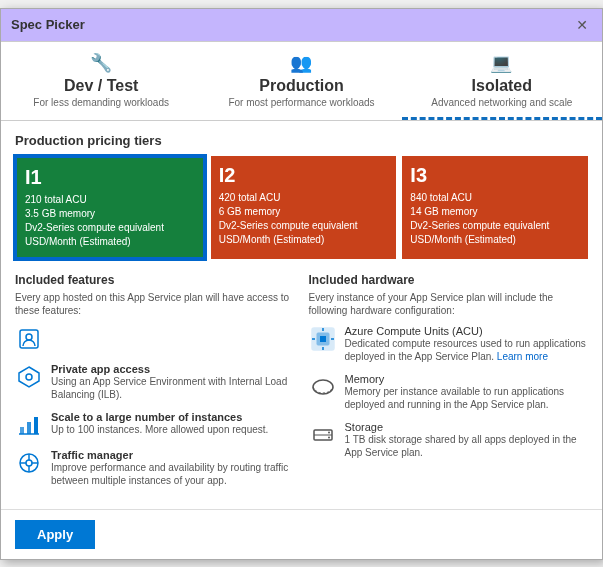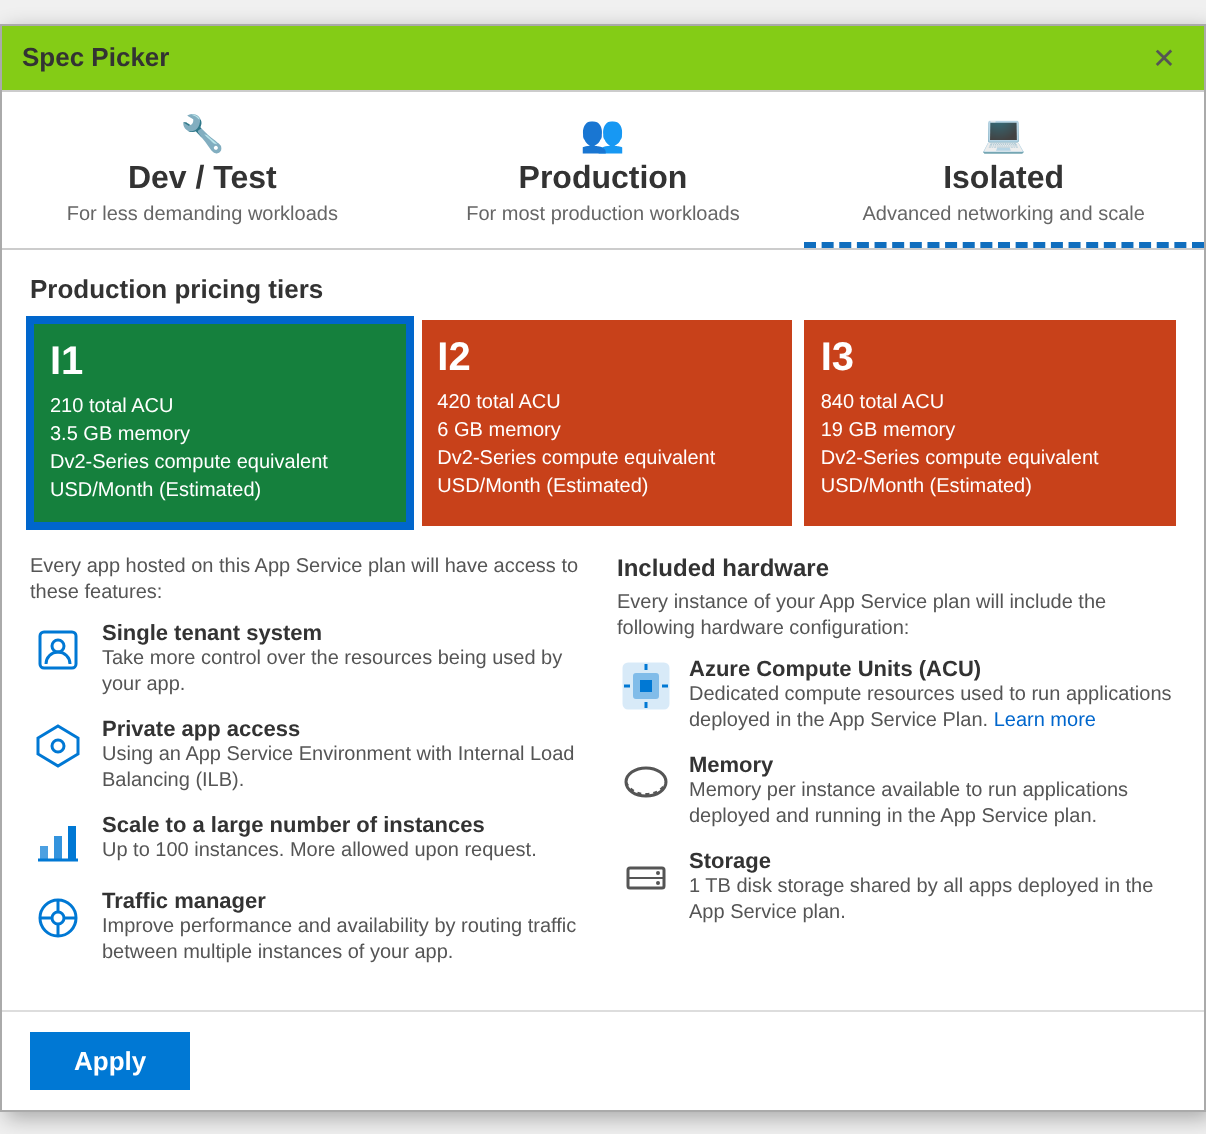--- a/index.html
+++ b/index.html
@@ -4,21 +4,21 @@
   <style>
     * { box-sizing: border-box; margin: 0; padding: 0; font-family: 'Segoe UI', Arial, sans-serif; }
     body { background: #f0f0f0; display: flex; justify-content: center; align-items: center; min-height: 100vh; }
     .dialog {
       width: 603px;
       background: #fff;
       border: 1px solid #aaa;
       box-shadow: 3px 3px 10px rgba(0,0,0,0.3);
     }
     .title-bar {
-      background: #84cc16;
+      background: #c4b5fd;
       border-bottom: 1px solid #ccc;
       padding: 6px 10px;
       display: flex;
       justify-content: space-between;
       align-items: center;
     }
     .title-bar-text {
       font-size: 13px;
       font-weight: 600;
       color: #333;
@@ -161,21 +161,21 @@
       width: 28px;
       height: 28px;
       flex-shrink: 0;
       display: flex;
       align-items: center;
       justify-content: center;
       font-size: 14px;
     }
     .hardware-text .hardware-name {
       font-size: 11px;
-      font-weight: 700;
+      font-weight: 400;
       color: #333;
     }
     .hardware-text .hardware-desc {
       font-size: 10px;
       color: #555;
       line-height: 1.3;
     }
     .hardware-text .learn-more {
       color: #0066cc;
       text-decoration: none;
@@ -207,21 +207,21 @@
 
   <div class="tabs">
     <div class="tab">
       <span class="tab-icon">🔧</span>
       <span class="tab-label">Dev / Test</span><br>
       <span class="tab-sublabel">For less demanding workloads</span>
     </div>
     <div class="tab">
       <span class="tab-icon">👥</span>
       <span class="tab-label">Production</span><br>
-      <span class="tab-sublabel">For most production workloads</span>
+      <span class="tab-sublabel">For most performance workloads</span>
     </div>
     <div class="tab active tab-isolated">
       <span class="tab-icon">💻</span>
       <span class="tab-label">Isolated</span><br>
       <span class="tab-sublabel">Advanced networking and scale</span>
     </div>
   </div>
 
   <div class="content">
     <div class="section-title">Production pricing tiers</div>
@@ -242,43 +242,40 @@
           <span>420 total ACU</span><br>
           <span>6 GB memory</span><br>
           <span>Dv2-Series compute equivalent</span><br>
           <span>USD/Month (Estimated)</span>
         </div>
       </div>
       <div class="tier">
         <span class="tier-id">I3</span>
         <div class="tier-info">
           <span>840 total ACU</span><br>
-          <span>19 GB memory</span><br>
+          <span>14 GB memory</span><br>
           <span>Dv2-Series compute equivalent</span><br>
           <span>USD/Month (Estimated)</span>
         </div>
       </div>
     </div>
 
     <div class="two-col">
 
       <div class="col">
+        <div class="col-title">Included features</div>
         <div class="col-subtitle">Every app hosted on this App Service plan will have access to these features:</div>
 
         <div class="feature-item">
           <div class="feature-icon">
             <svg width="24" height="24" viewBox="0 0 24 24" fill="none">
               <rect x="3" y="3" width="18" height="18" rx="2" stroke="#0078d4" stroke-width="1.5" fill="none"></rect>
               <circle cx="12" cy="10" r="3" stroke="#0078d4" stroke-width="1.5" fill="none"></circle>
               <path d="M6 19c0-3.3 2.7-6 6-6s6 2.7 6 6" stroke="#0078d4" stroke-width="1.5" fill="none"></path>
             </svg>
-          </div>
-          <div class="feature-text">
-            <div class="feature-name">Single tenant system</div>
-            <div class="feature-desc">Take more control over the resources being used by your app.</div>
           </div>
         </div>
 
 
         <div class="feature-item">
           <div class="feature-icon">
             <svg width="24" height="24" viewBox="0 0 24 24" fill="none">
               <polygon points="12,2 22,8 22,16 12,22 2,16 2,8" stroke="#0078d4" stroke-width="1.5" fill="none"></polygon>
               <circle cx="12" cy="12" r="3" stroke="#0078d4" stroke-width="1.5" fill="none"></circle>
             </svg>

